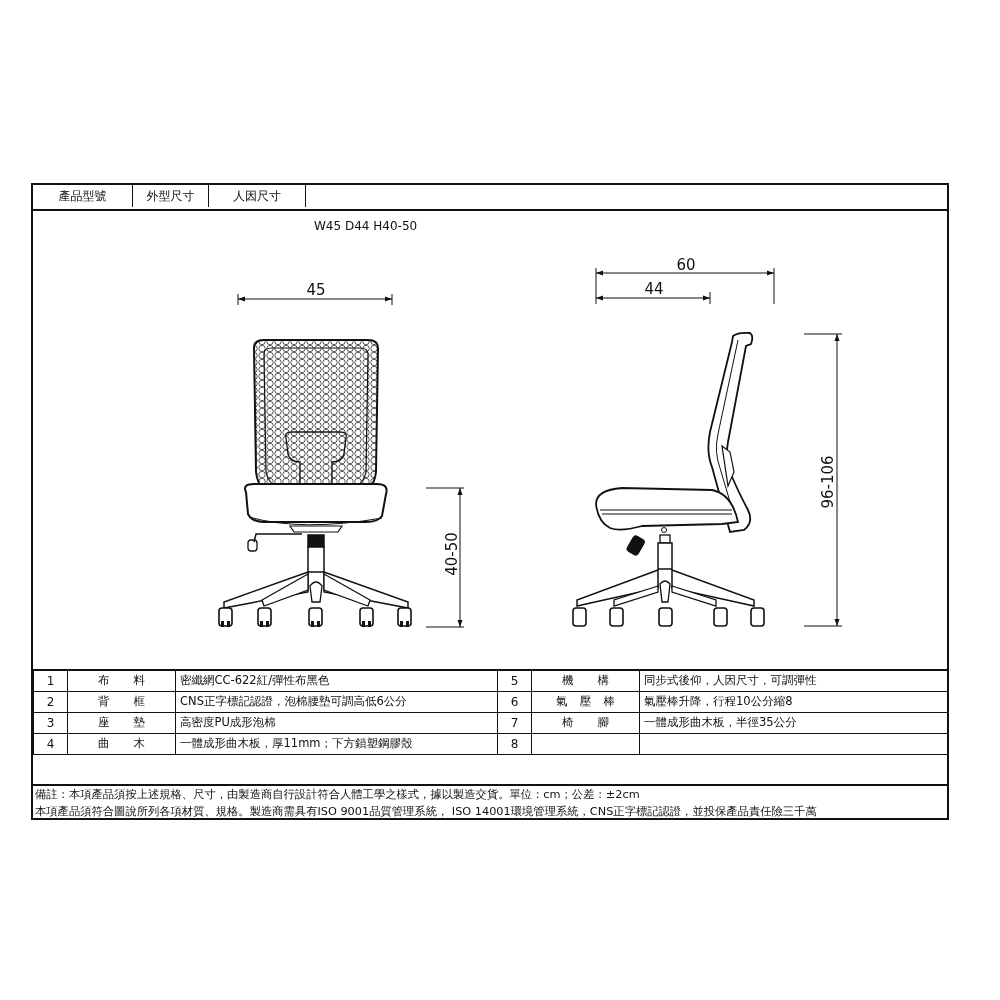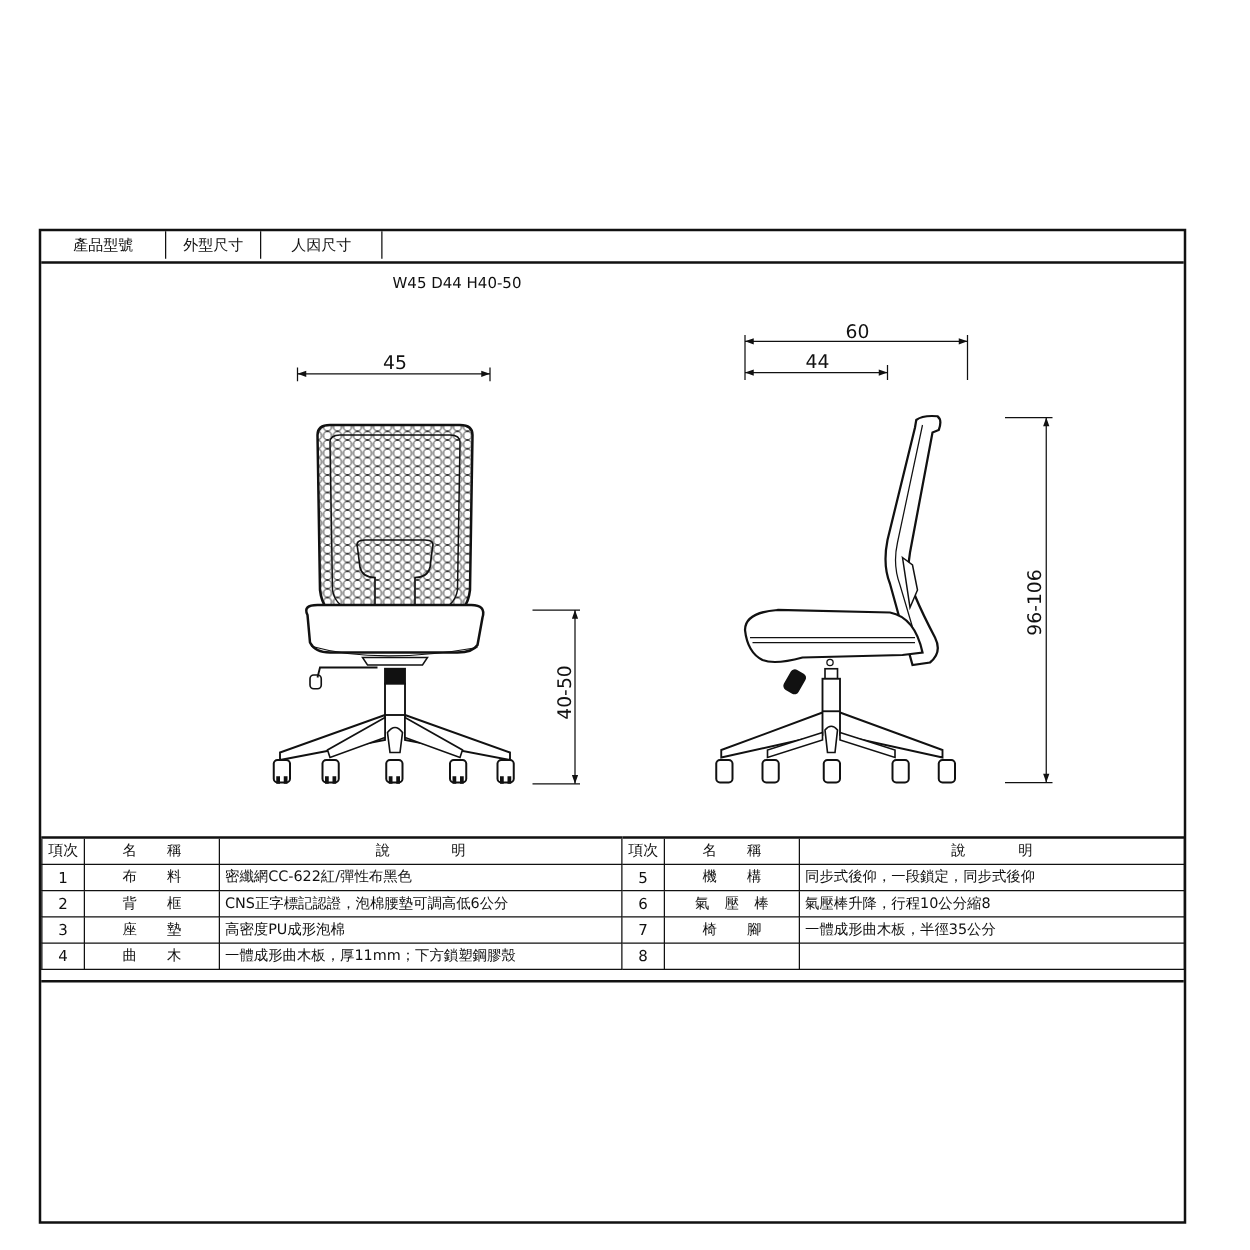--- a/index.html
+++ b/index.html
@@ -1,18 +1,18 @@
 <!DOCTYPE html>
 <html><head>
 <meta charset="utf-8">
 <style>
   html, body { margin:0; padding:0; background:#ffffff; }
   body { width:1000px; height:1000px; position:relative; overflow:hidden;
          font-family:"DejaVu Sans", "Liberation Sans", sans-serif; color:#111; }
-  .sheet { position:absolute; left:31px; top:183px; width:918px; height:796px;
+  .sheet { position:absolute; left:31px; top:183px; width:918px; height:637px;
            border:2px solid #111; box-sizing:border-box; }
   .hdr { position:absolute; left:0; top:0; width:914px; height:24px; border-bottom:2px solid #111; display:flex; }
   .hdr > div { border-right:1.5px solid #111; box-sizing:border-box; height:22px; line-height:22px; font-size:12px; }
   .hdr > div:last-child { border-right:none;margin-top:30px; }
   .c-center { text-align:center; }
   .c-left { padding-left:8px; }
   .drawing { position:absolute; left:0; top:24px; width:914px; height:460px; }
   table.parts { position:absolute; left:0; top:484px; width:914px; border-collapse:collapse; table-layout:fixed; }
   table.parts td { border:1.5px solid #111; height:21px; font-size:11.5px; padding:0; box-sizing:border-box; }
   table.parts tr:first-child td { border-top:2px solid #111; }
@@ -156,65 +156,37 @@
   <table class="parts">
     <colgroup>
       <col style="width:34px">
         <col style="width:108px">
         <col style="width:322px">
       <col style="width:34px">
         <col style="width:108px">
         <col style="width:308px">
     </colgroup>
     <tbody>
-        <tr>
-      <td class="idx">項次</td>
-      <td class="name">
-            <div class="spaced">
-              <span>名</span>
-              <span>稱</span>
-            </div>
-          </td>
-      <td class="name">
-            <div class="spaced" style="padding:0 100px">
-              <span>說</span>
-              <span>明</span>
-            </div>
-          </td>
-      <td class="idx">項次</td>
-      <td class="name">
-            <div class="spaced">
-              <span>名</span>
-              <span>稱</span>
-            </div>
-          </td>
-      <td class="name">
-            <div class="spaced" style="padding:0 100px">
-              <span>說</span>
-              <span>明</span>
-            </div>
-          </td>
-    </tr>
     <tr>
       <td class="idx">1</td>
       <td class="name">
             <div class="spaced">
               <span>布</span>
               <span>料</span>
             </div>
           </td>
       <td class="desc">密纖網CC-622紅/彈性布黑色</td>
       <td class="idx">5</td>
       <td class="name">
             <div class="spaced">
               <span>機</span>
               <span>構</span>
             </div>
           </td>
-      <td class="desc">同步式後仰，一段鎖定，同步式後仰</td>
+      <td class="desc">同步式後仰，人因尺寸，可調彈性</td>
     </tr>
     <tr>
       <td class="idx">2</td>
       <td class="name">
             <div class="spaced">
               <span>背</span>
               <span>框</span>
             </div>
           </td>
       <td class="desc">CNS正字標記認證，泡棉腰墊可調高低6公分</td>
@@ -256,15 +228,17 @@
           </td>
       <td class="desc">一體成形曲木板，厚11mm；下方鎖塑鋼膠殼</td>
       <td class="idx">8</td>
       <td class="name"></td>
       <td class="desc"></td>
     </tr>
   </tbody>
     </table>
 
   <div class="notes">
+    <div>備註：本項產品須按上述規格、尺寸，由製造商自行設計符合人體工學之樣式，據以製造交貨。單位：cm；公差：±2cm</div>
+    <div>本項產品須符合圖說所列各項材質、規格。製造商需具有ISO 9001品質管理系統， ISO 14001環境管理系統，CNS正字標記認證，並投保產品責任險三千萬</div>
   </div>
 
 </div>
 
 </body></html>

